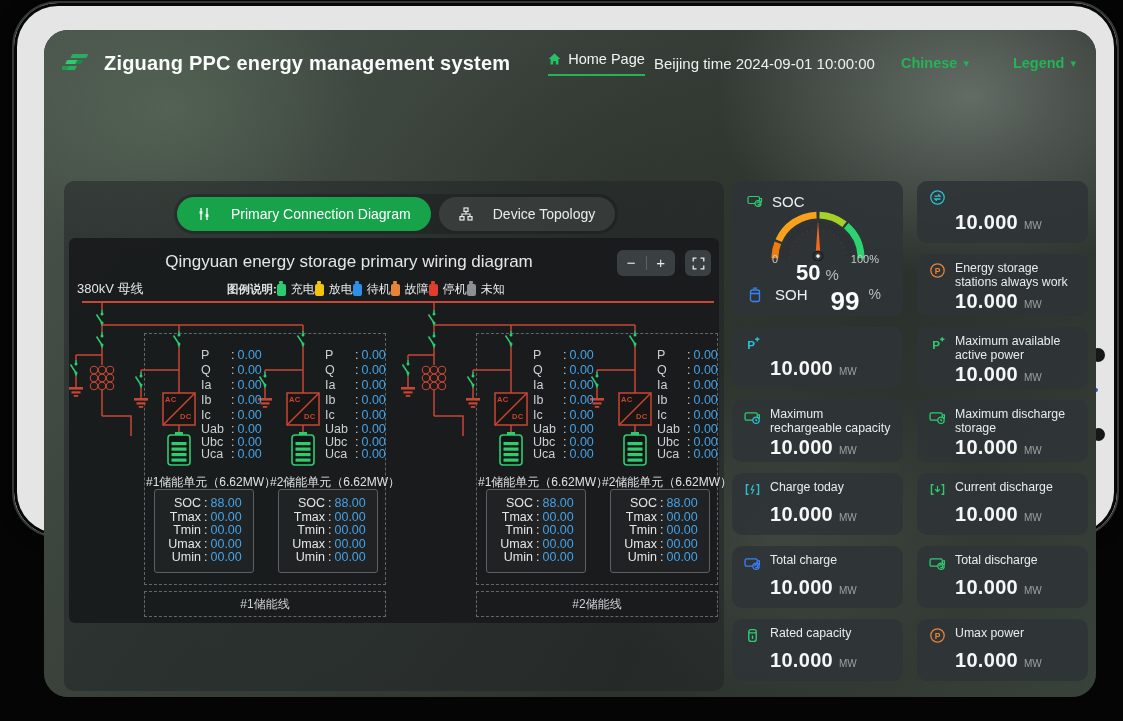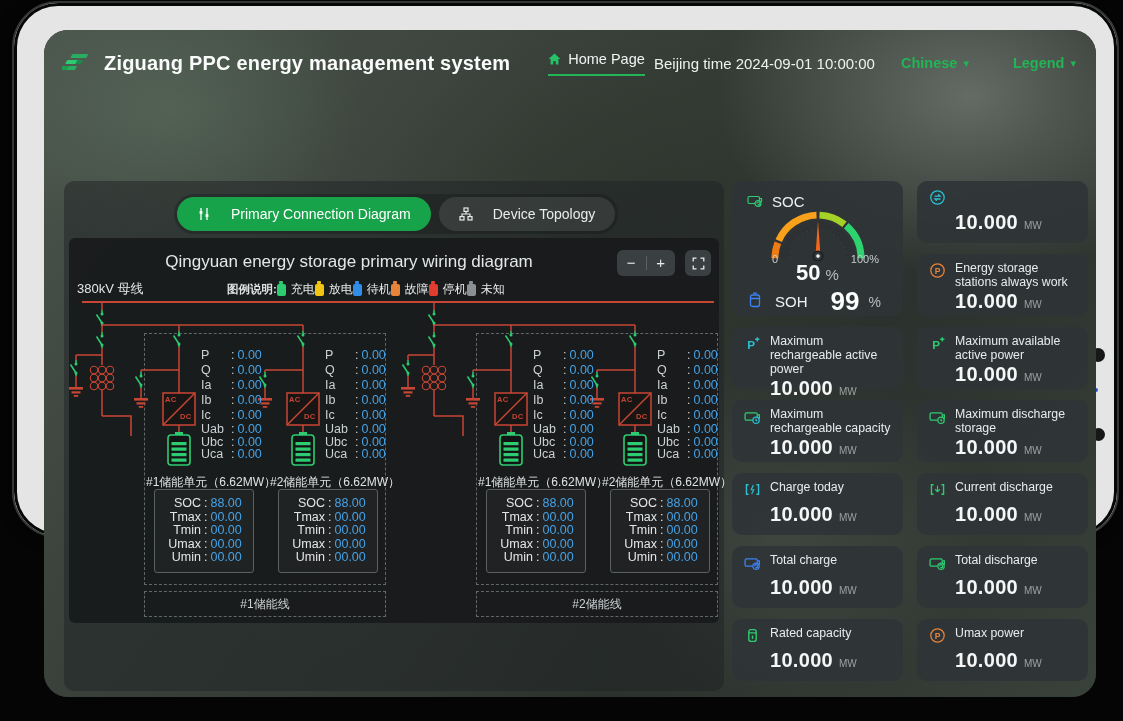--- a/index.html
+++ b/index.html
@@ -100,21 +100,21 @@
   .g1{stroke:var(--gauge_1,#ef7c10)}.g2{stroke:var(--gauge_2,#f9a11b)}
   .g3{stroke:var(--gauge_3,#a4d227)}.g4{stroke:var(--gauge_4,#2dd36f)}
   .gseg{fill:none;stroke-width:10}
   .gring{fill:none;stroke:#2d3133;stroke-width:13}
   .gticks{fill:none;stroke:#4a4f52;stroke-width:1.4;stroke-dasharray:1.5 6.5}
   .gmin,.gmax{position:absolute;top:72px;font-size:11px;color:#c7cccd}
   .gmin{left:40px}.gmax{right:24px}
   .gval{position:absolute;left:0;right:0;top:79px;text-align:center}
   .gval b{font-size:22px;color:#fbfcfc}
   .gval span{font-size:15px;color:#b8bdbf;margin-left:5px}
-  .sohrow{position:absolute;left:16px;top:105px;display:flex;align-items:center;gap:9px}
+  .sohrow{position:absolute;left:16px;top:105px;display:flex;gap:9px}
   .sohrow .lab{font-size:15px;color:#eef1f1}
   .sohrow b{font-size:26px;color:#fbfcfc;margin-left:14px}
   .sohrow .u{font-size:14px;color:#b8bdbf}
 </style>
 </head>
 <body>
 
 <div class="frame">
   <div class="bdot" style="left:1077px;top:345px;width:14px;height:14px"></div>
   <div class="bdot" style="left:1078px;top:425px;width:13px;height:13px"></div>
@@ -494,21 +494,20 @@
         </div>
 
         <div class="card stat">
           <div class="stat-top">
             <span class="cicon" style="color: rgb(43, 193, 212);">
               <svg width="17" height="17" viewBox="0 0 16 16" stroke="currentColor" stroke-width="1.3" fill="none">
                 <text x="3" y="13" font-size="11" font-weight="bold" fill="currentColor" stroke="none">P</text>
                 <path d="M10.5 4 h4 M12.5 2 v4"></path>
               </svg>
             </span>
-            <span class="stat-title">Maximum rechargeable active power</span>
           </div>
           <div class="stat-val"><b>10.000</b><span>MW</span></div>
         </div>
 
         <div class="card stat">
           <div class="stat-top">
             <span class="cicon" style="color: rgb(46, 204, 113);">
               <svg width="17" height="17" viewBox="0 0 16 16" stroke="currentColor" stroke-width="1.3" fill="none">
                 <text x="3" y="13" font-size="11" font-weight="bold" fill="currentColor" stroke="none">P</text>
                 <path d="M10.5 4 h4 M12.5 2 v4"></path>

